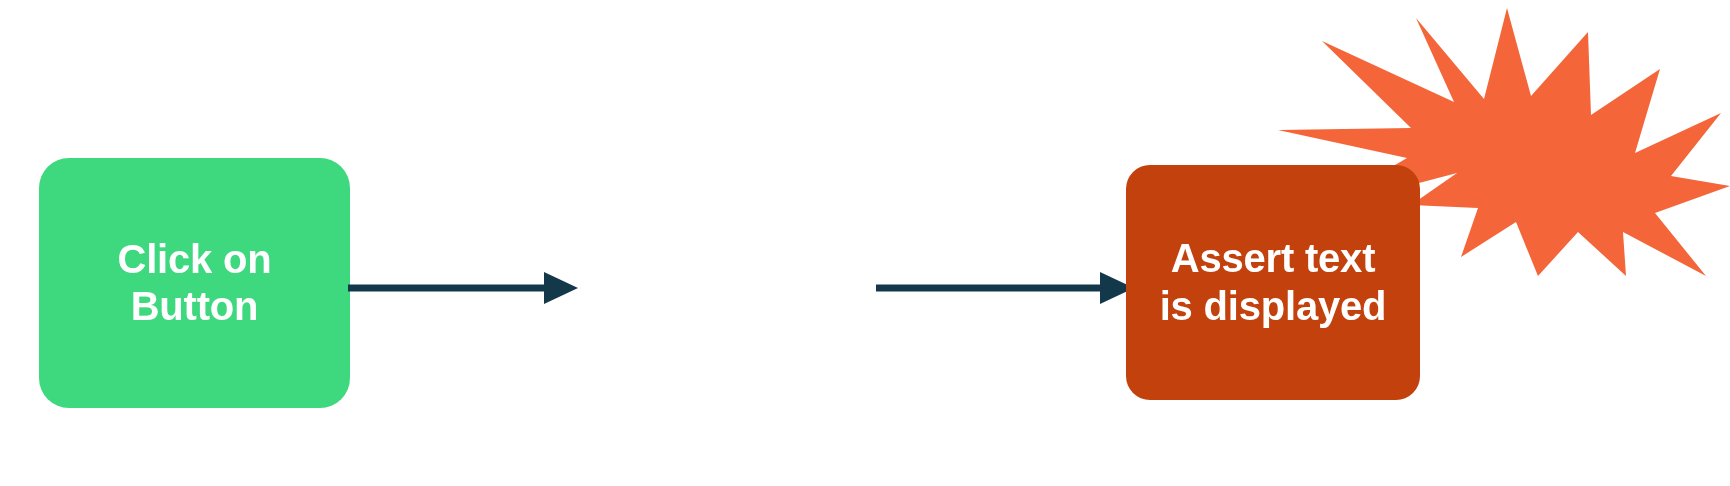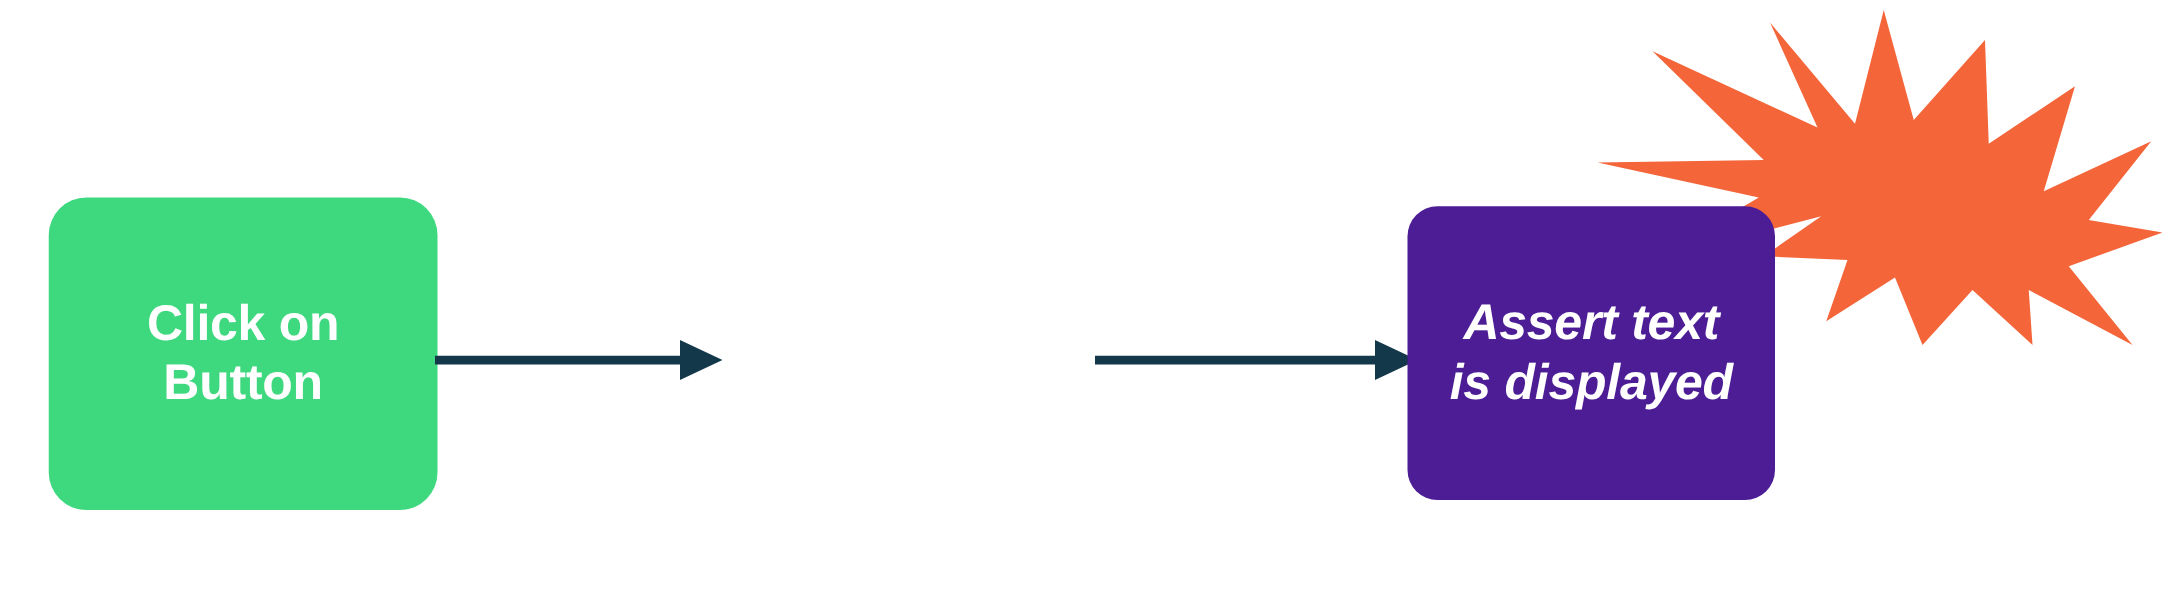--- a/index.html
+++ b/index.html
@@ -51,23 +51,22 @@
     width: 313px;
     height: 228px;
     background: #4285F4;
     border-radius: 30px;
   }
   #node-assert {
     left: 1126px;
     top: 165px;
     width: 294px;
     height: 235px;
-    background: #4c1d95;
+    background: #c2410c;
     border-radius: 24px;
-    font-style: italic;
   }
   .connector {
     position: absolute;
     overflow: visible;
   }
   #conn-1 { left: 348px; top: 258px; width: 230px; height: 60px; }
   #conn-2 { left: 876px; top: 258px; width: 258px; height: 60px; }
   #burst {
     position: absolute;
     left: 1278px;

